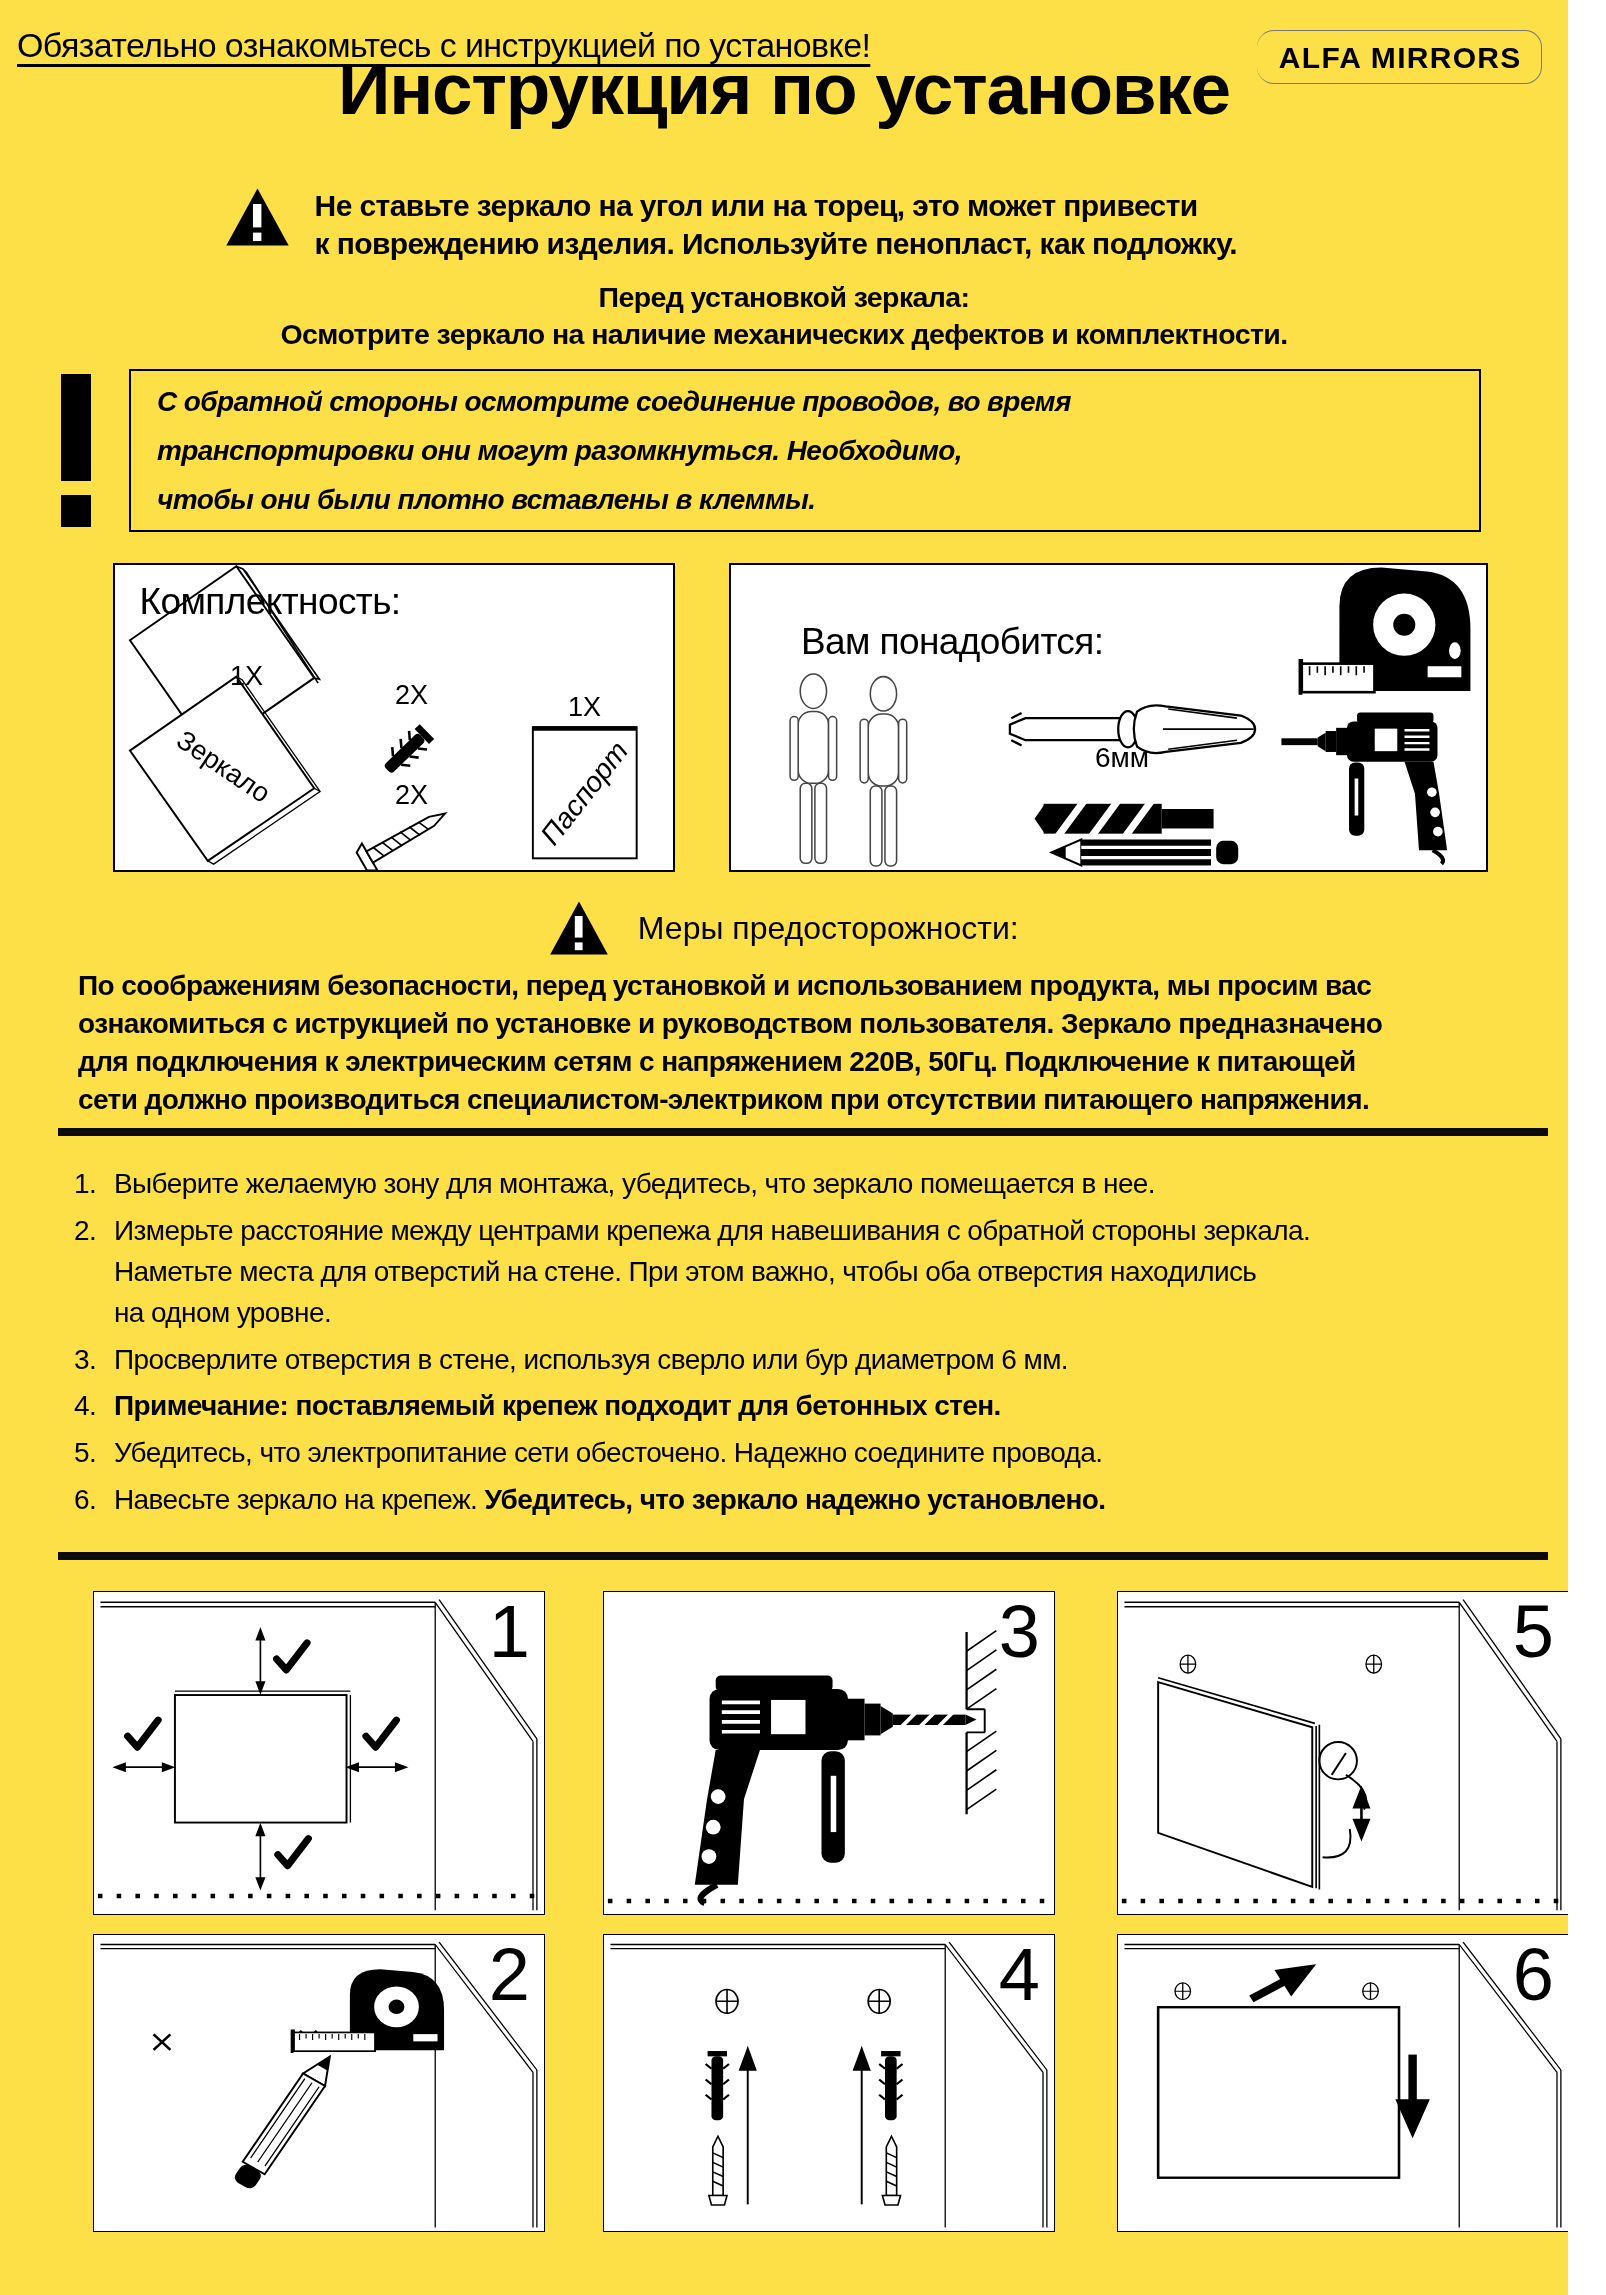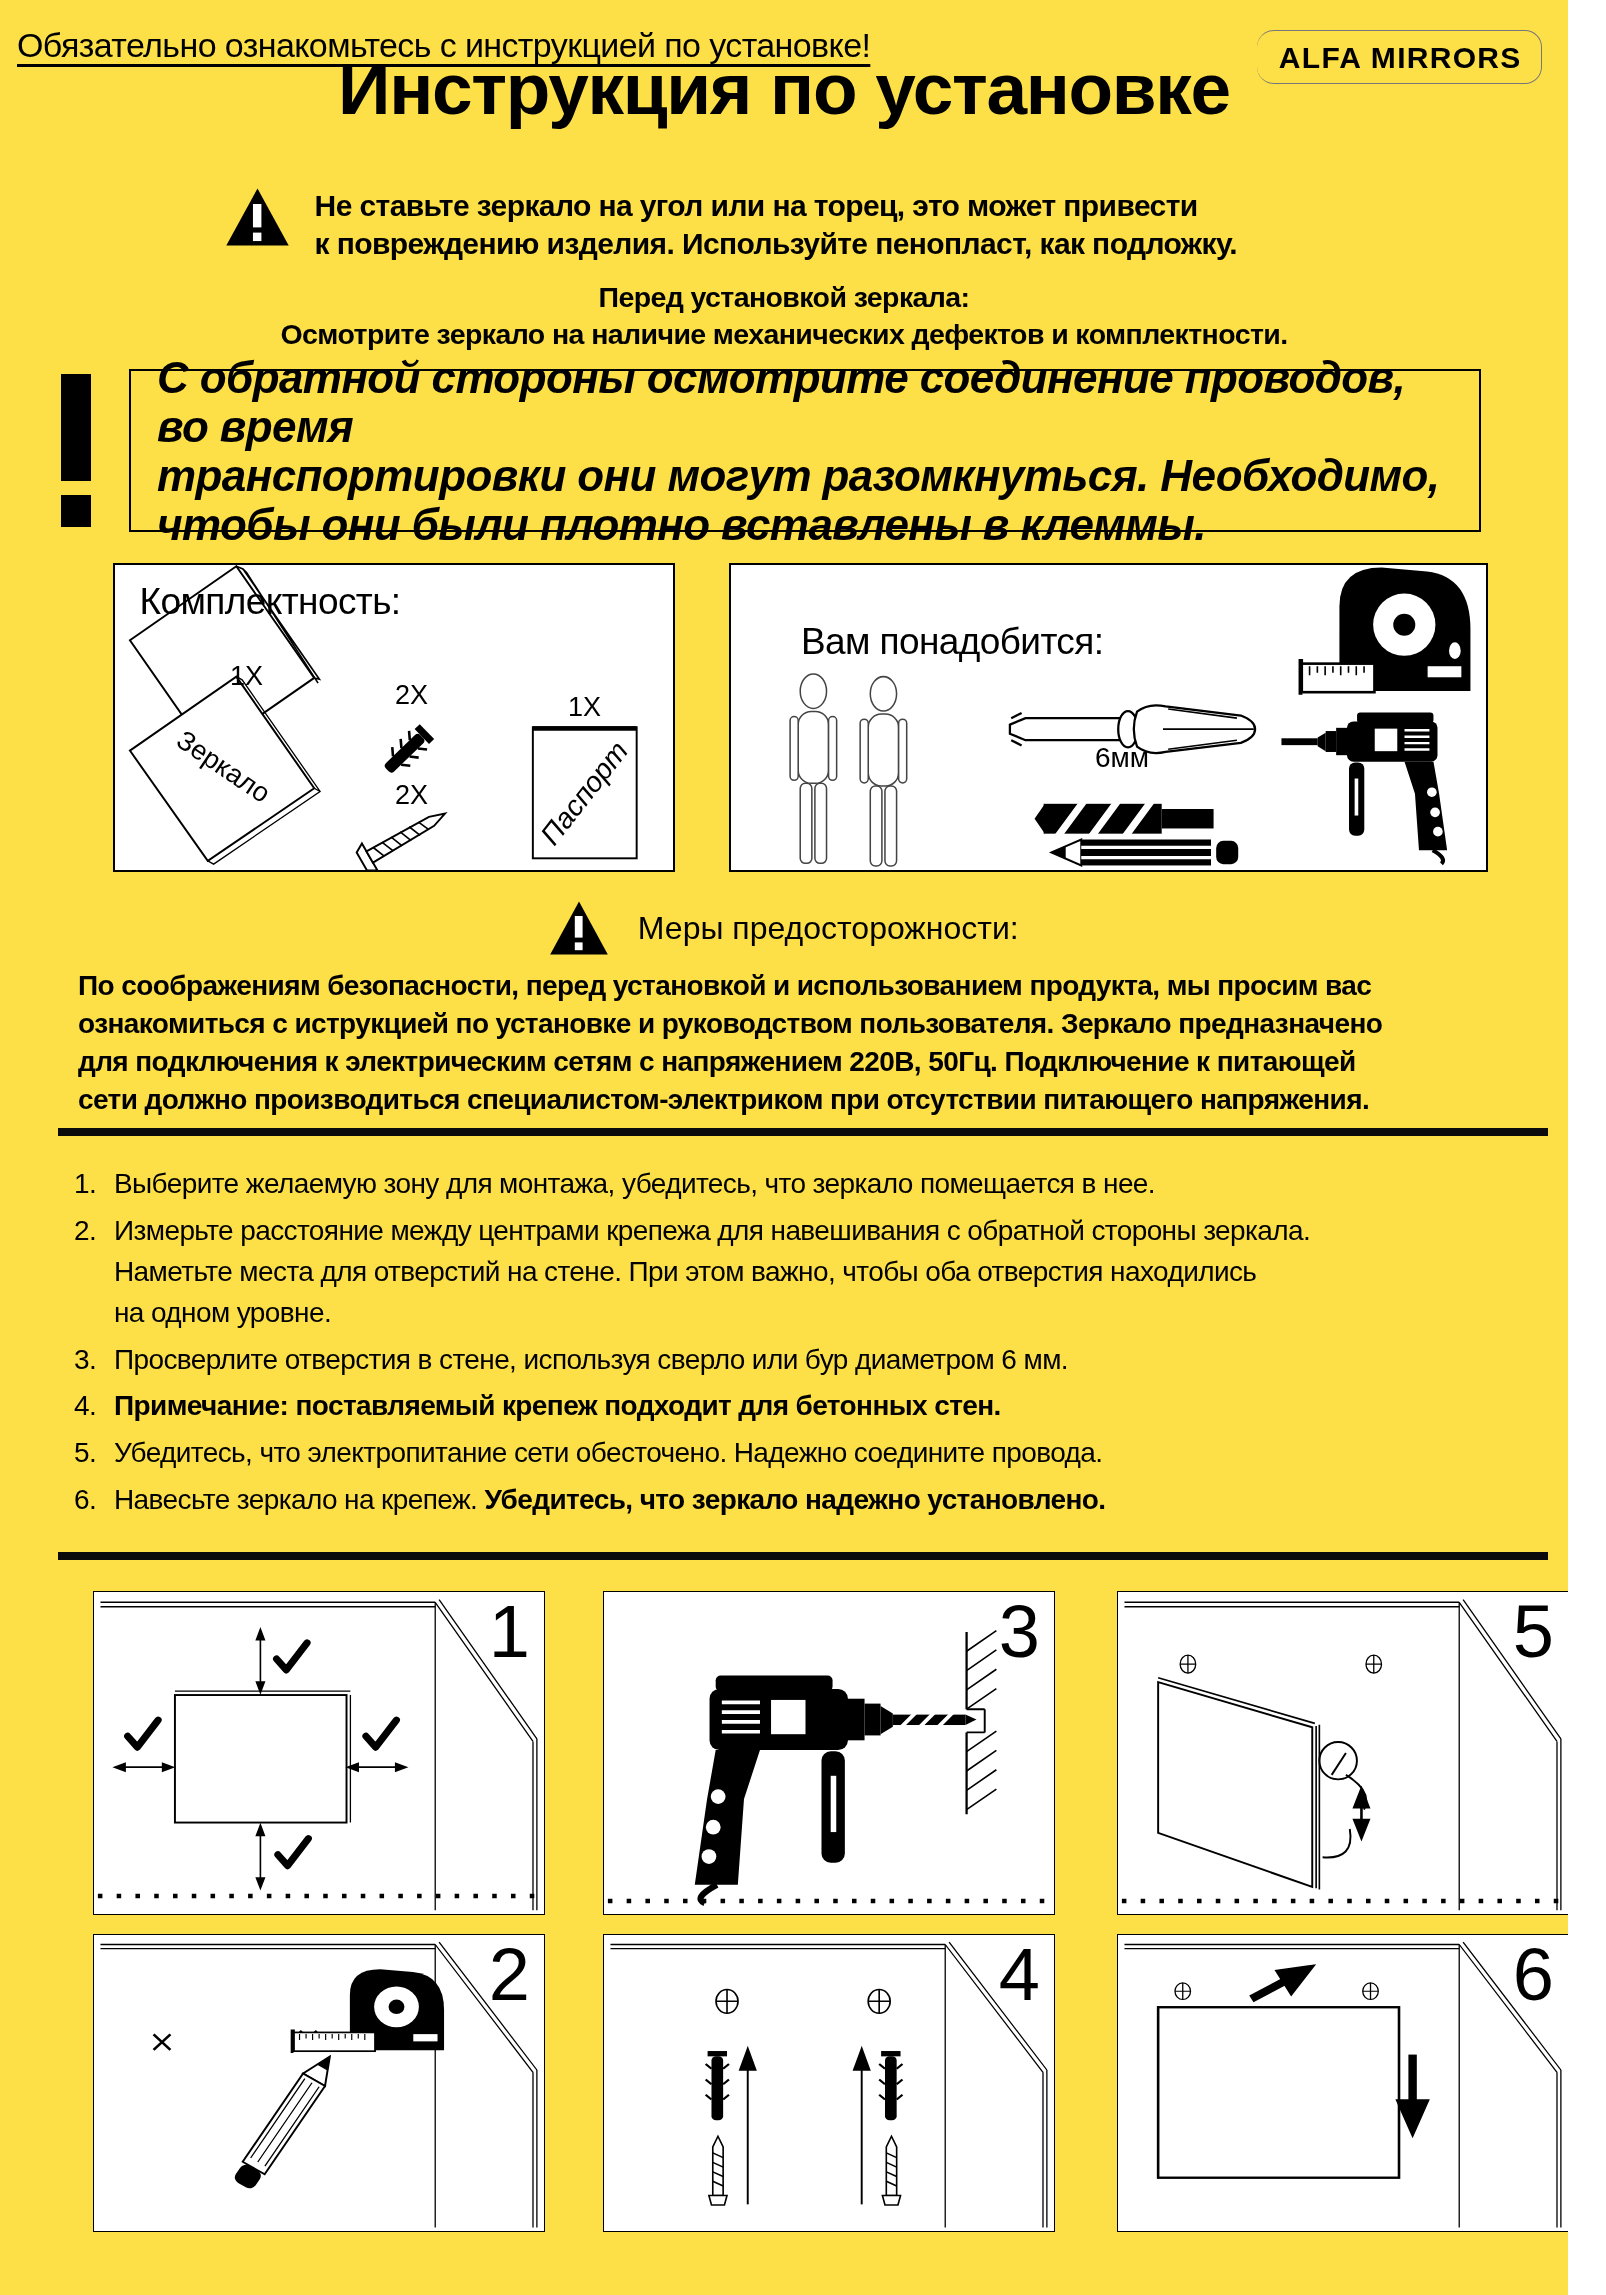--- a/index.html
+++ b/index.html
@@ -24,21 +24,21 @@
   .before-line{left:0;width:100%;text-align:center;font-weight:bold;font-size:28.5px;letter-spacing:-0.6px;}
   #before1{top:281px;}
   #before2{top:318px;}
 
   
   .bang{left:61px;top:374px;width:30px;}
   .bang .bar{width:30px;height:107px;background:#000;}
   .bang .dot{width:30px;height:32px;background:#000;margin-top:14.2px;}
   .tbox{left:129px;top:369px;width:1352px;height:163px;border:2.6px solid #000;
         box-sizing:border-box;display:flex;align-items:center;padding:0 26px;}
-  .tbox-text{font-size:44px;font-weight:bold;font-style:italic;line-height:49px;
+  .tbox-text{font-size:28px;font-weight:bold;font-style:italic;line-height:49px;
              white-space:pre-line;letter-spacing:-0.6px;}
 
   
   .box{border:2.6px solid #000;box-sizing:border-box;background:#fff;}
   #kit-box{left:113px;top:563px;width:562px;height:309px;}
   #tools-box{left:729px;top:563px;width:759px;height:309px;}
   .box-title{position:absolute;font-size:37px;letter-spacing:-0.6px;}
   #kit-title{left:24.6px;top:15.5px;}
   #tools-title{left:70px;top:56px;}
   .qty{position:absolute;font-size:27px;}

